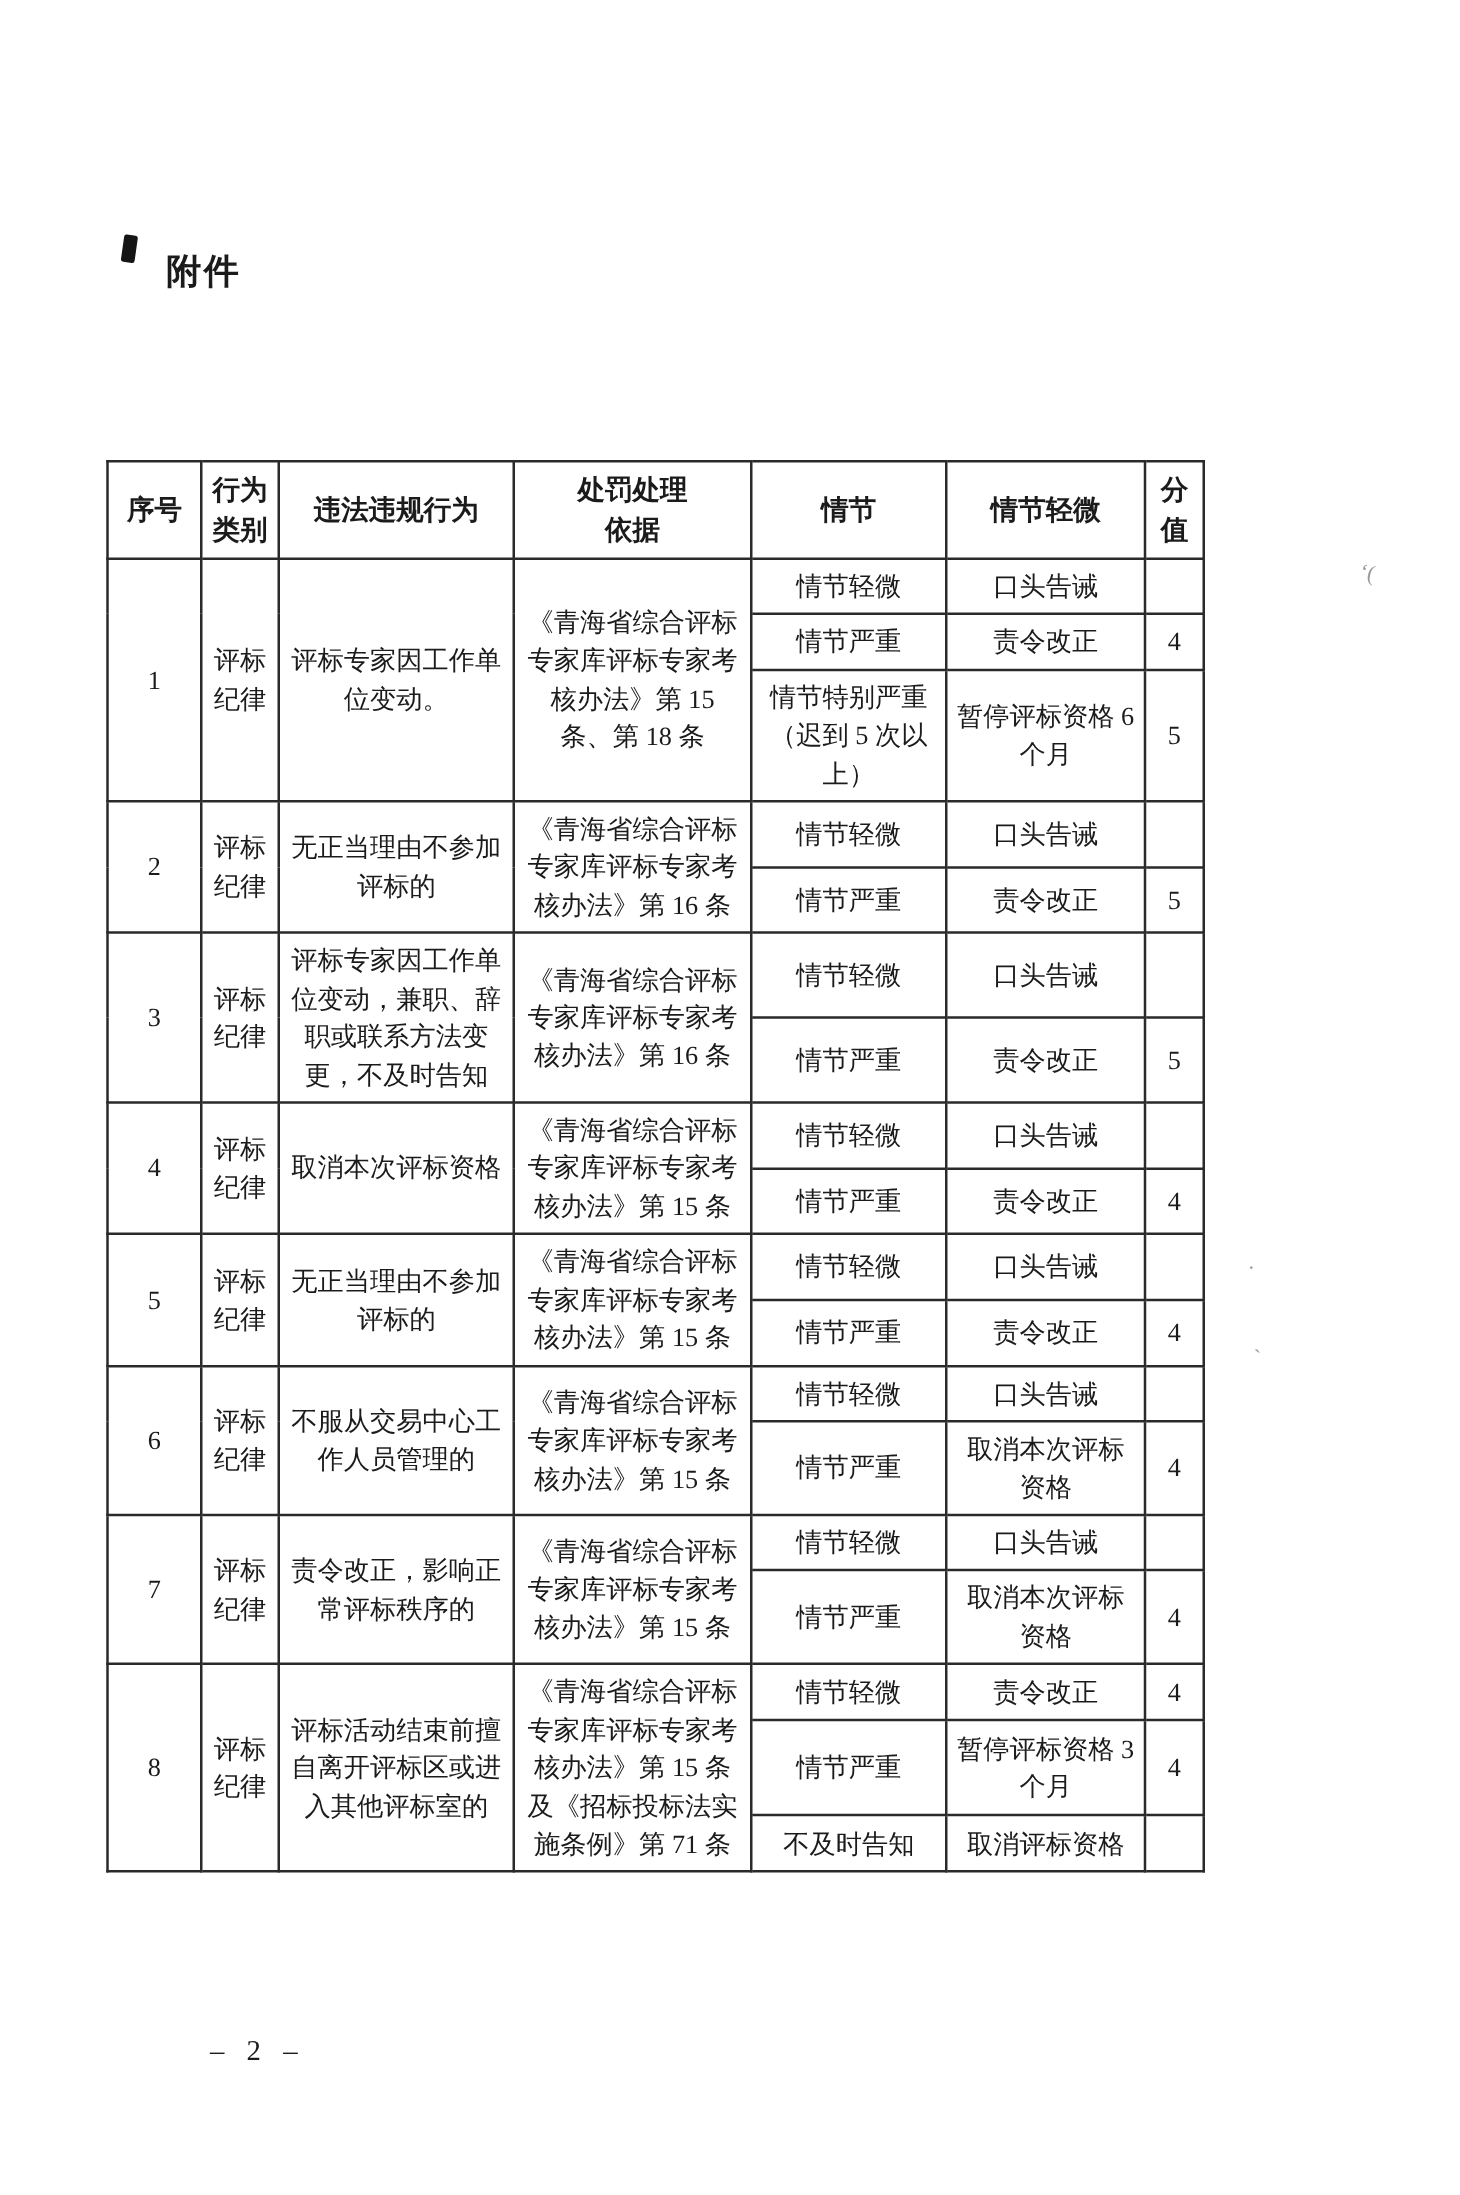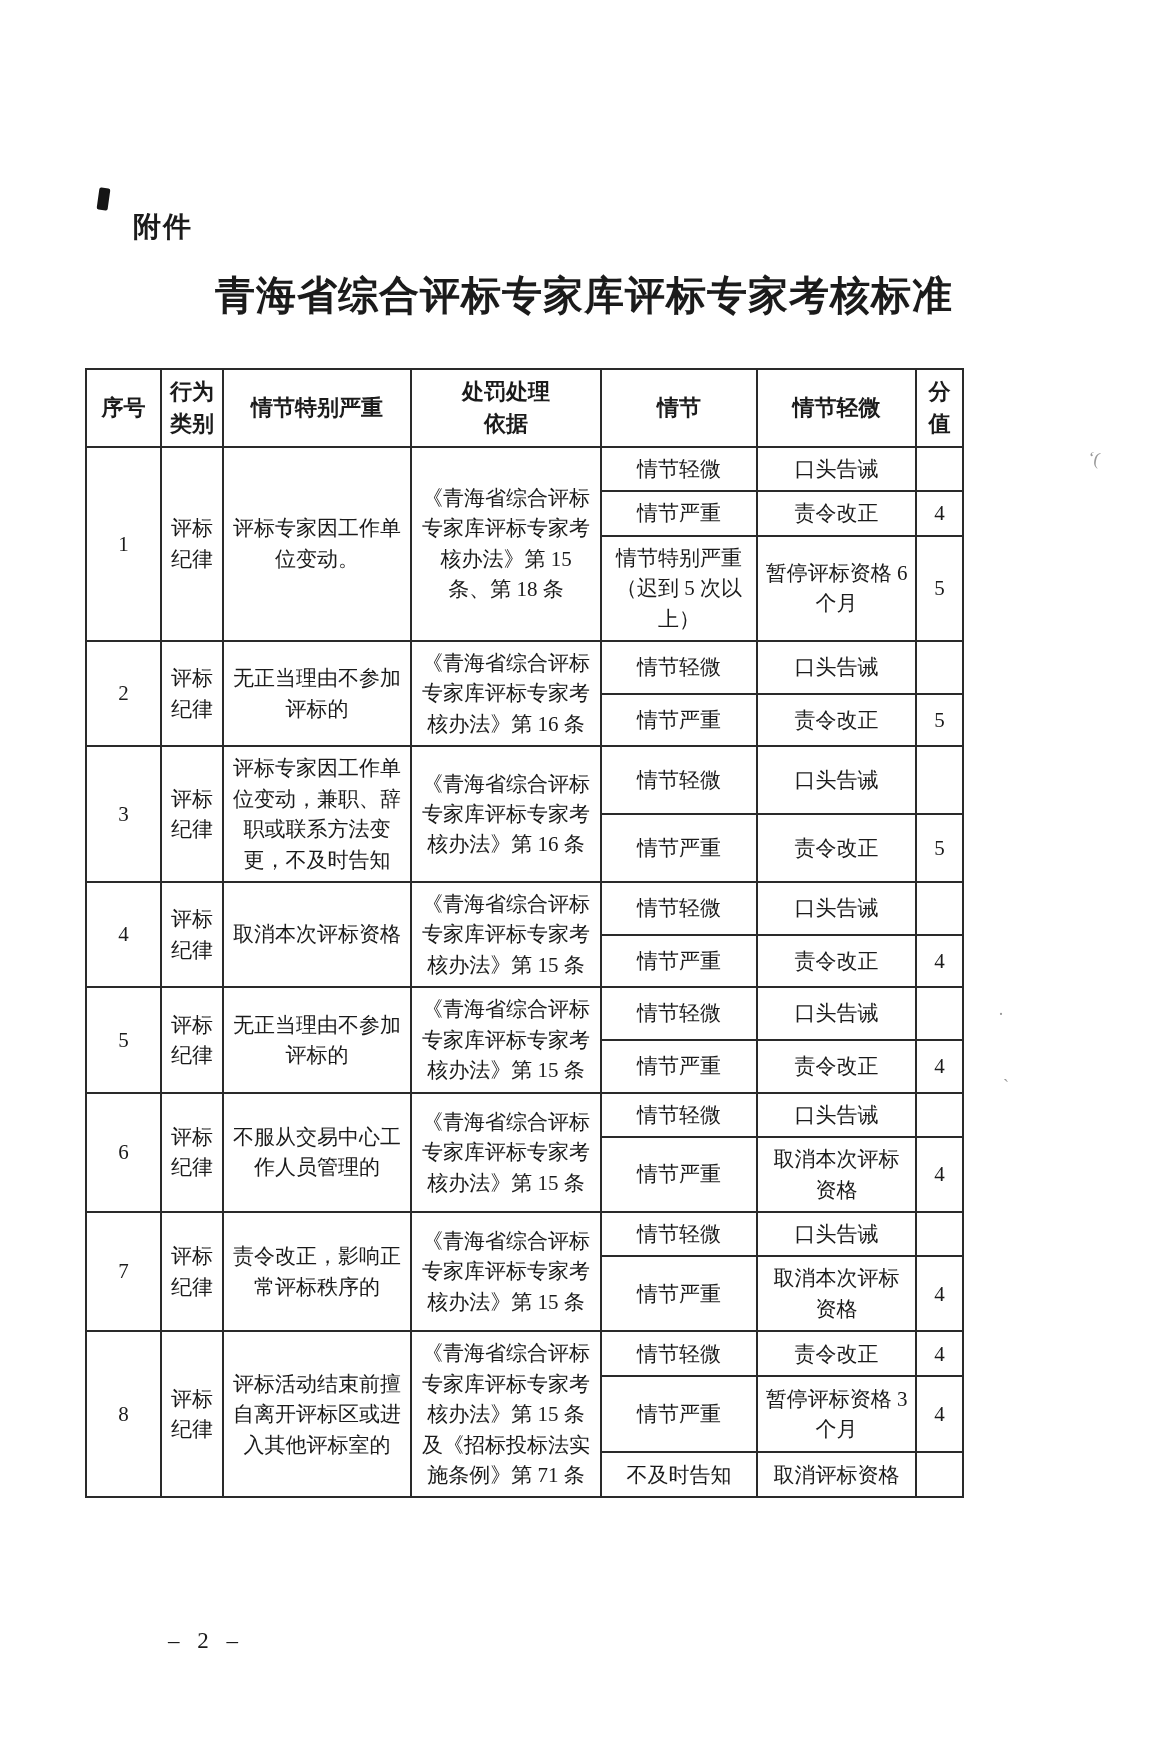--- a/index.html
+++ b/index.html
@@ -12,21 +12,21 @@
     width: 1168px;
     height: 1756px;
     margin: 0 auto;
     background: #ffffff;
     overflow: hidden;
     font-family: "Liberation Serif", "DejaVu Serif", serif;
     color: #1b1b1b;
   }
   .attachment-label {
     position: absolute;
-    top: 208px;
+    top: 198px;
     left: 133px;
     font-family: "Liberation Sans", "DejaVu Sans", sans-serif;
     font-weight: 700;
     font-size: 28px;
     letter-spacing: 2px;
   }
   .doc-title {
     position: absolute;
     top: 268px;
     left: 0;
@@ -93,38 +93,37 @@
 </style>
 </head>
 <body>
 
 <div class="page">
 
   <div class="smudge"></div>
 
   <div class="attachment-label">附件</div>
 
-  <div class="doc-title">青海省综合评标专家库评标专家考核标准</div>
 
   <table class="assessment">
     <colgroup>
       <col style="width:75px">
       <col style="width:62px">
       <col style="width:188px">
       <col style="width:190px">
       <col style="width:156px">
       <col style="width:159px">
       <col style="width:47px">
     </colgroup>
     <thead>
         <tr>
           <th>序号</th>
           <th>行为
 类别</th>
-          <th>情节特别严重</th>
+          <th>违法违规行为</th>
           <th>处罚处理
 依据</th>
           <th>情节</th>
           <th>情节轻微</th>
           <th>分
 值</th>
         </tr>
       </thead>
     <tbody>
         <tr>

